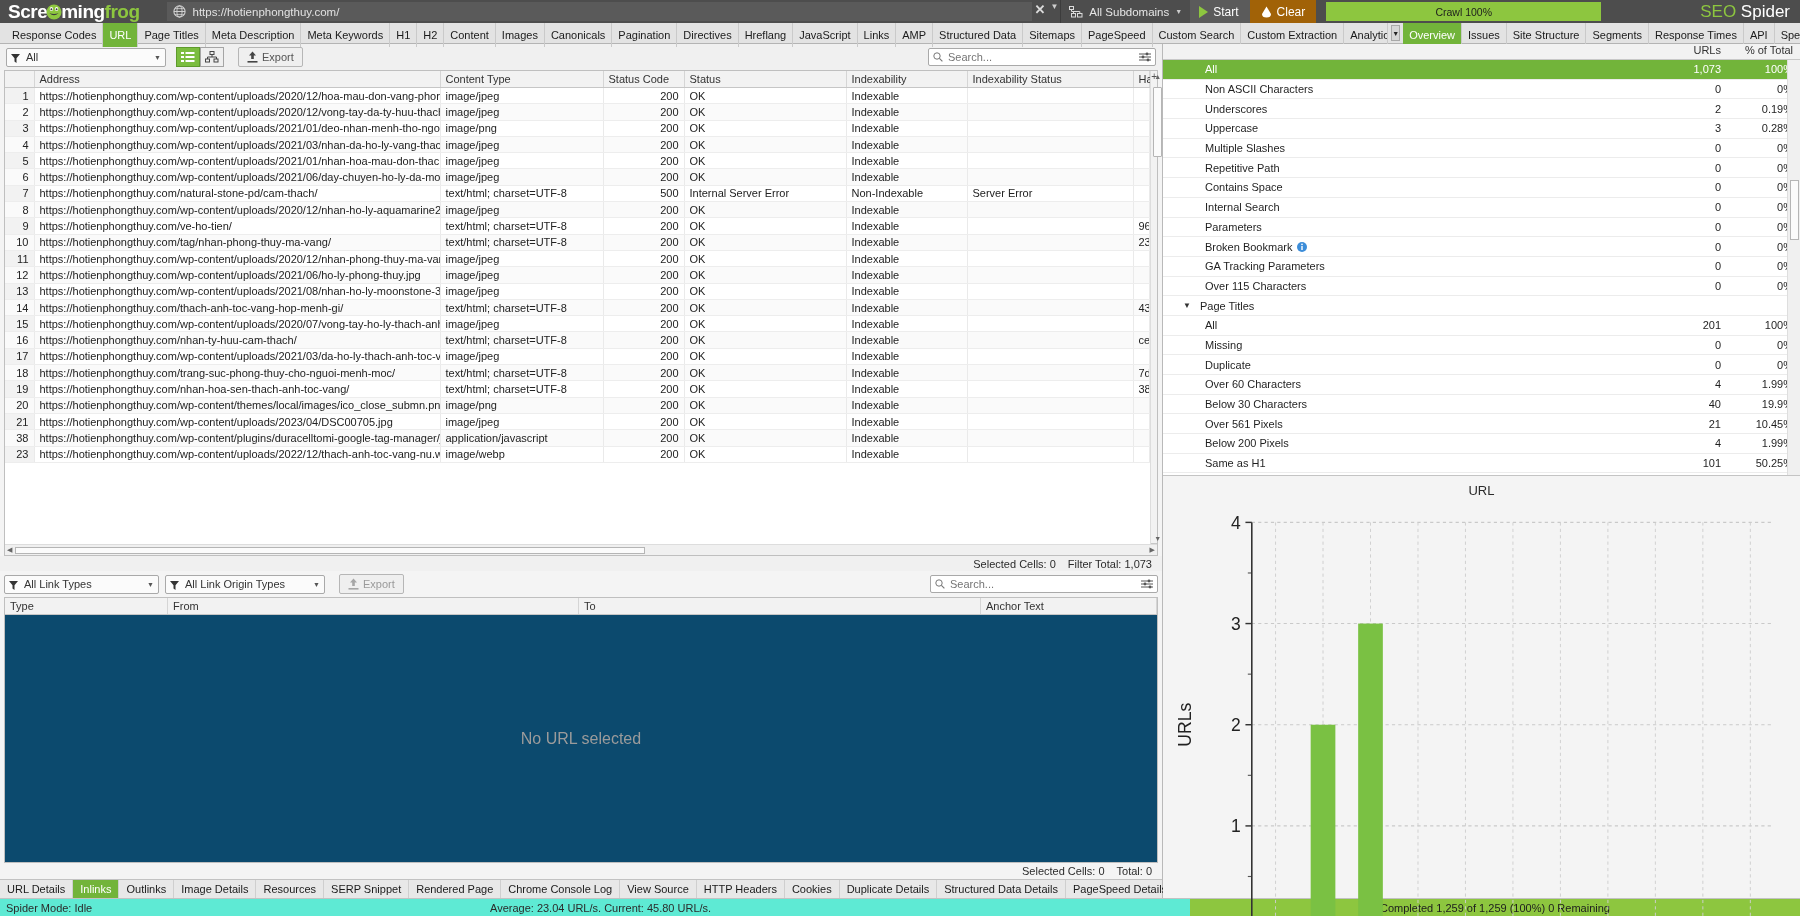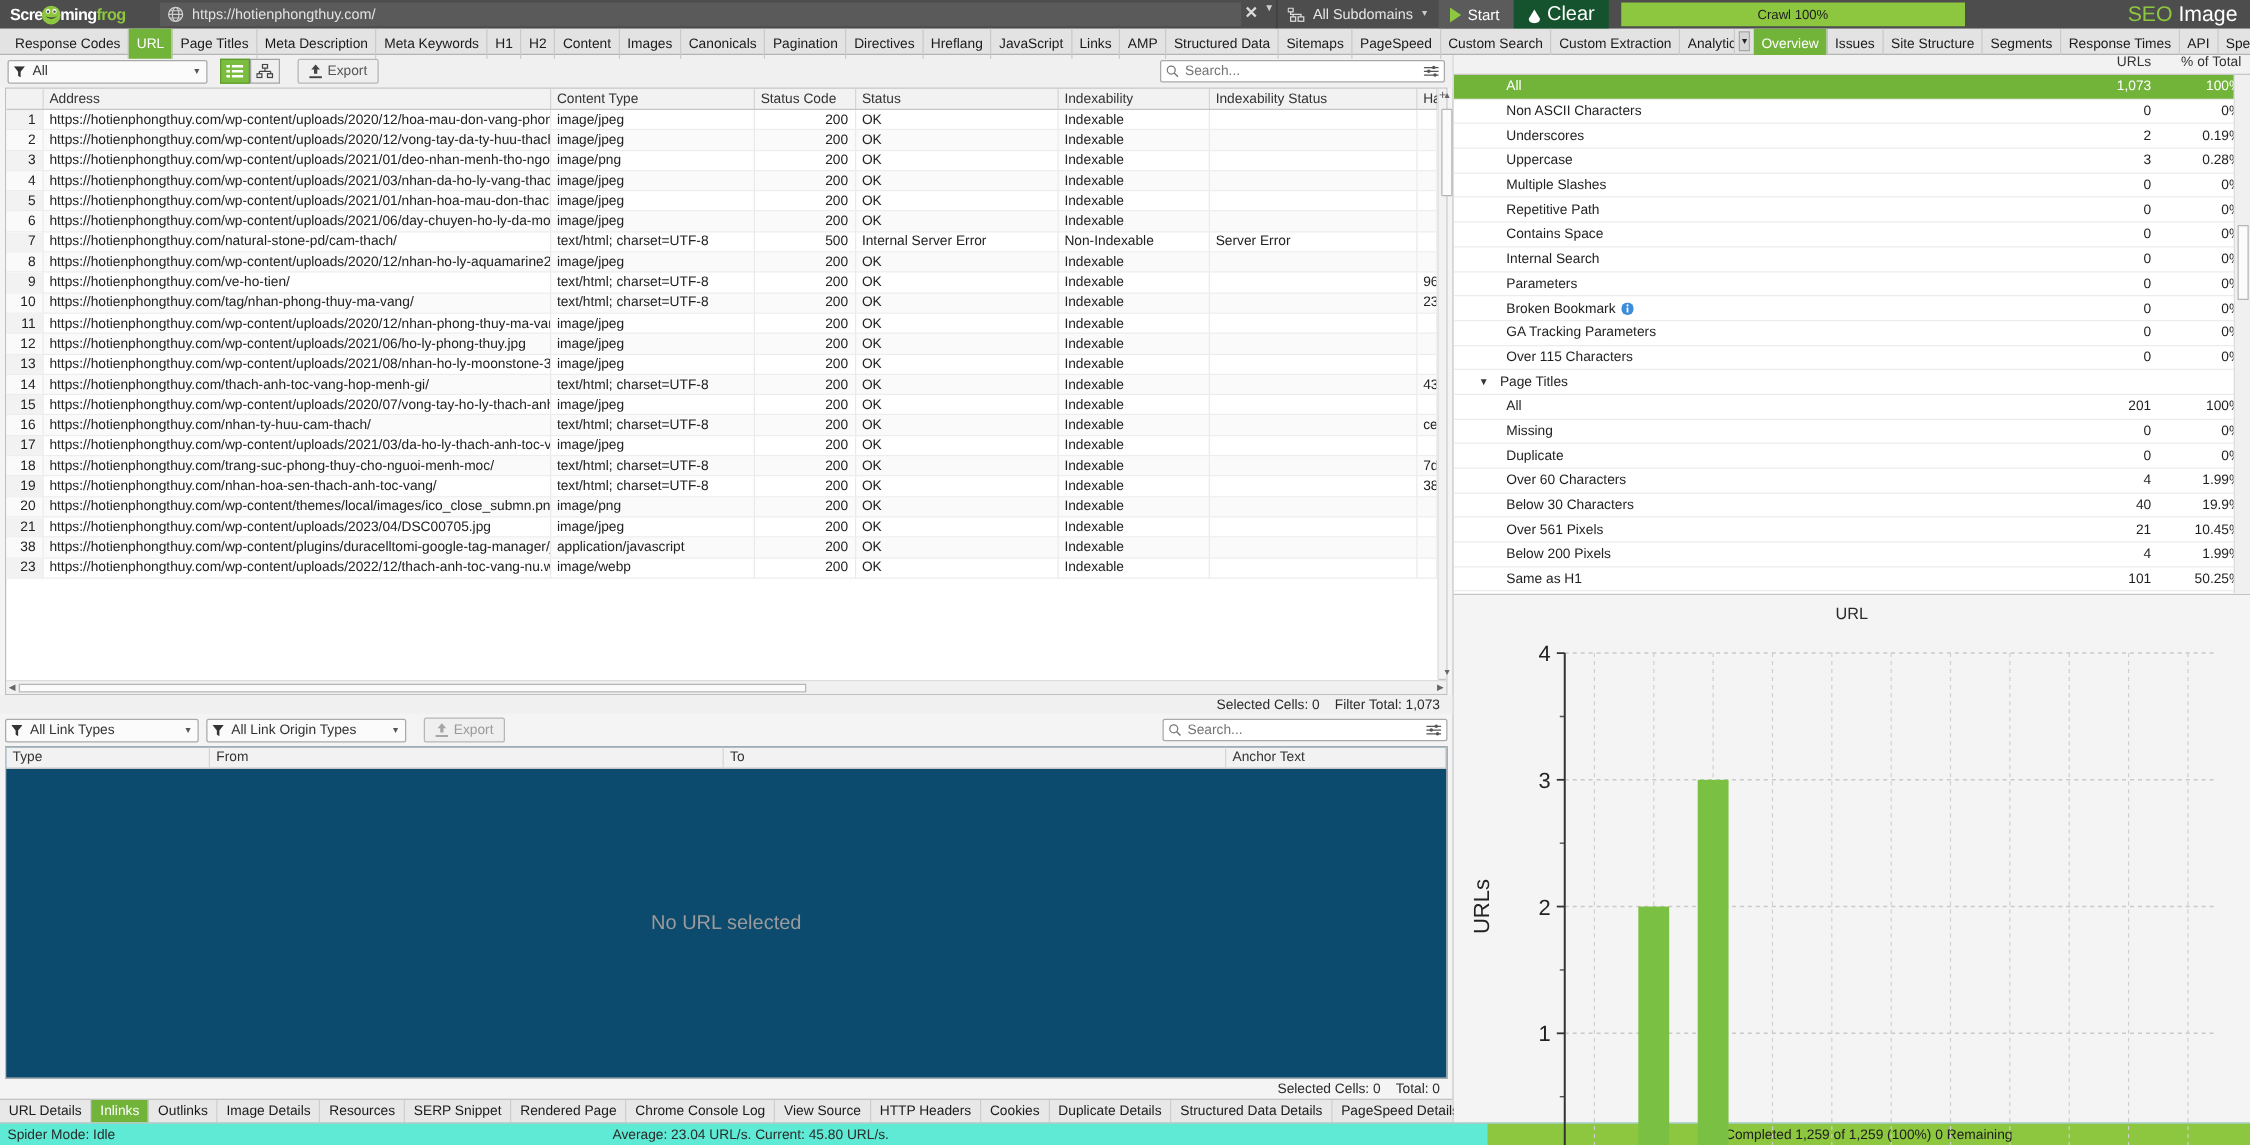--- a/index.html
+++ b/index.html
@@ -12,21 +12,21 @@
     -webkit-font-smoothing: antialiased;
   }
   #app { width: 1800px; height: 916px; display: flex; flex-direction: column; position: relative; }
 
   
   .titlebar {
     height: 23px; background: #4d4d4d; display: flex; align-items: center;
     flex: 0 0 23px; position: relative;
   }
   .brand { padding-left: 8px; display: flex; align-items: center; height: 100%; }
-  .brand-text { font-size: 13px; font-weight: bold; letter-spacing: -0.5px; display:flex; align-items:center; }
+  .brand-text { font-size: 19px; font-weight: bold; letter-spacing: -0.5px; display:flex; align-items:center; }
   .brand-w { color: #ffffff; }
   .brand-g { color: #8dc63f; }
   .frog-glyph { display:inline-block; width:16px; height:16px; position:relative; margin:0 -1px; }
   .frog-glyph svg { display:block; }
 
   .urlbar-wrap { margin-left: 27px; display: flex; height: 19px; }
   .urlbar {
     width: 865px; height: 19px; background: #5a5a5a; display: flex; align-items: center;
     padding: 0 6px; color: #dcdcdc; font-size: 11.5px; gap: 7px;
   }
@@ -37,22 +37,22 @@
 
   .tb-sep { width: 1px; height: 23px; background: #3c3c3c; }
   .tb-group { display: flex; align-items: center; height: 23px; padding: 0 8px; gap: 6px; color: #e6e6e6; font-size: 11.5px; }
   .subdom-ic { width: 14px; height: 12px; }
   .btn-start {
     background: #5b5b5b; height: 23px; display: flex; align-items: center; gap: 5px;
     padding: 0 11px 0 9px; color: #fff; font-size: 12px;
   }
   .play-tri { width: 0; height: 0; border-left: 9px solid #8dc63f; border-top: 6px solid transparent; border-bottom: 6px solid transparent; }
   .btn-clear {
-    background: #14532d; height: 23px; display: flex; align-items: center; gap: 5px;
-    padding: 0 11px; color: #fff; font-size: 16px;
+    background: #a16207; height: 23px; display: flex; align-items: center; gap: 5px;
+    padding: 0 11px; color: #fff; font-size: 12px;
   }
   .clear-ic { width: 11px; height: 12px; }
   .crawl-prog {
     height: 19px; width: 275px; background: #8dc63f; margin: 0 10px;
     display: flex; align-items: center; justify-content: center;
     color: #1d1d1d; font-size: 10.5px;
   }
   .seospider { margin-left: auto; padding-right: 10px; font-size: 17px; }
   .seospider .s1 { color: #8dc63f; }
   .seospider .s2 { color: #ffffff; }
@@ -270,21 +270,21 @@
       </span>
       <span>Clear</span>
     </div>
 
     <div class="crawl-prog">
       <span>Crawl 100%</span>
     </div>
 
     <div class="seospider">
       <span class="s1">SEO</span>
-      <span class="s2">Image</span>
+      <span class="s2">Spider</span>
     </div>
   </div>
 
   <div class="tabstrip">
     <div class="tabs-left" id="tabsLeft">
         <div class="tab">Response Codes</div>
         <div class="tab active">URL</div>
         <div class="tab">Page Titles</div>
         <div class="tab">Meta Description</div>
         <div class="tab">Meta Keywords</div>

